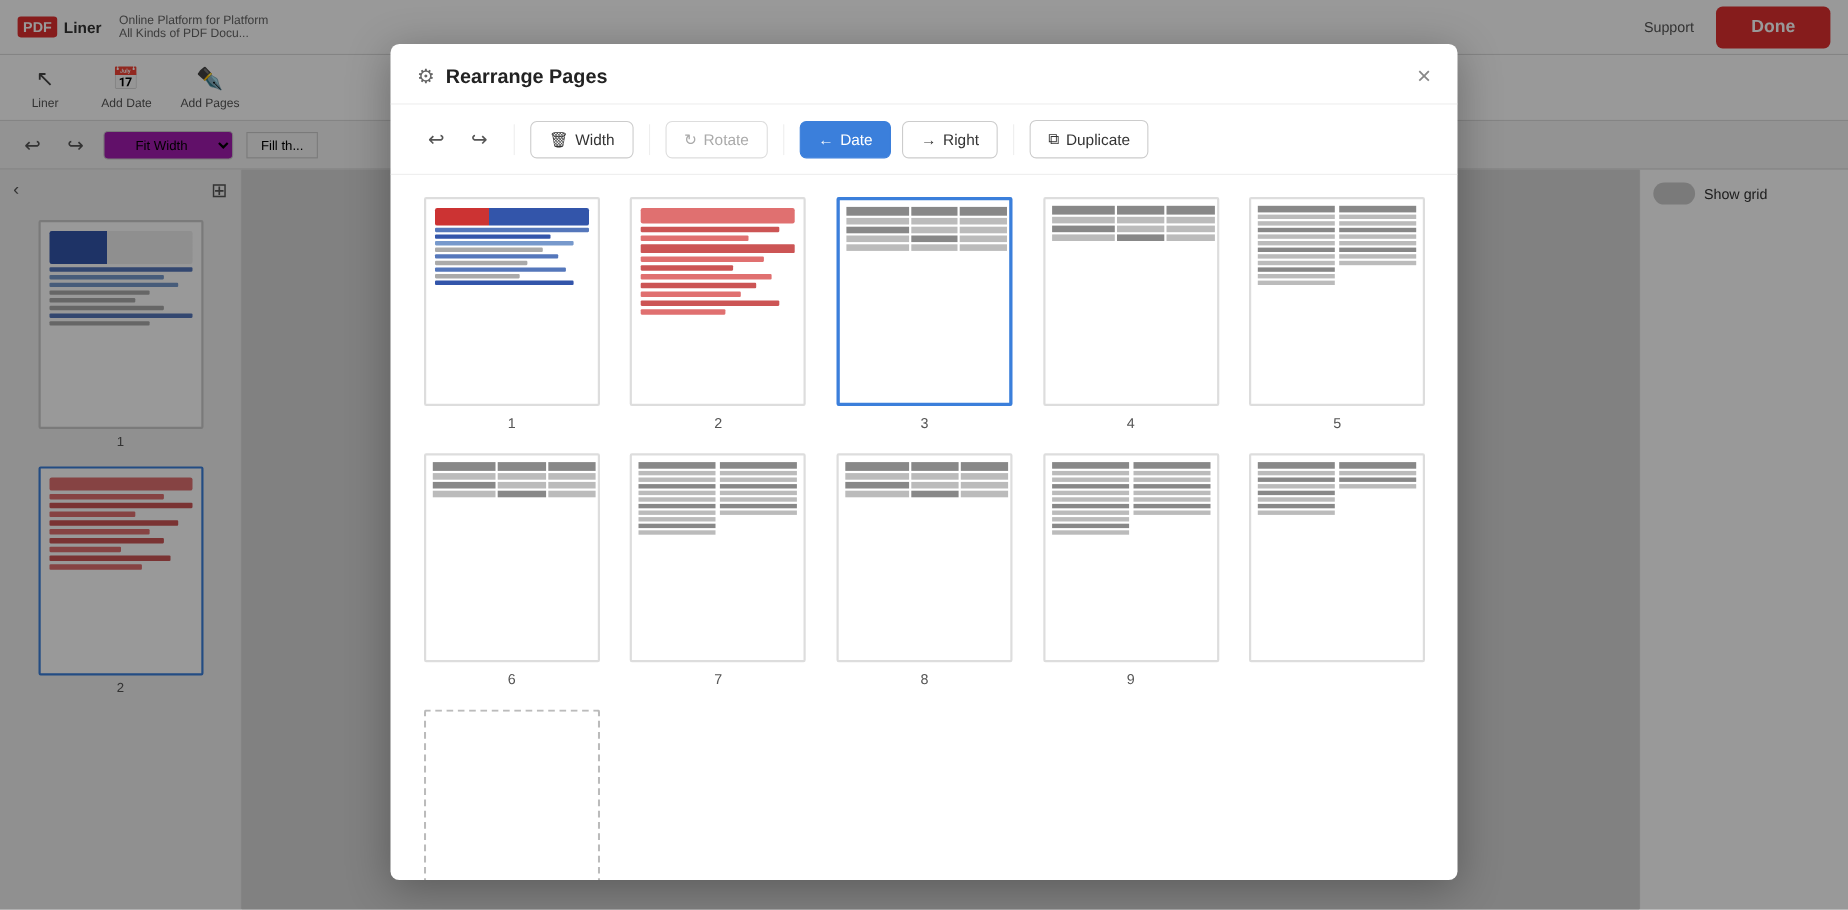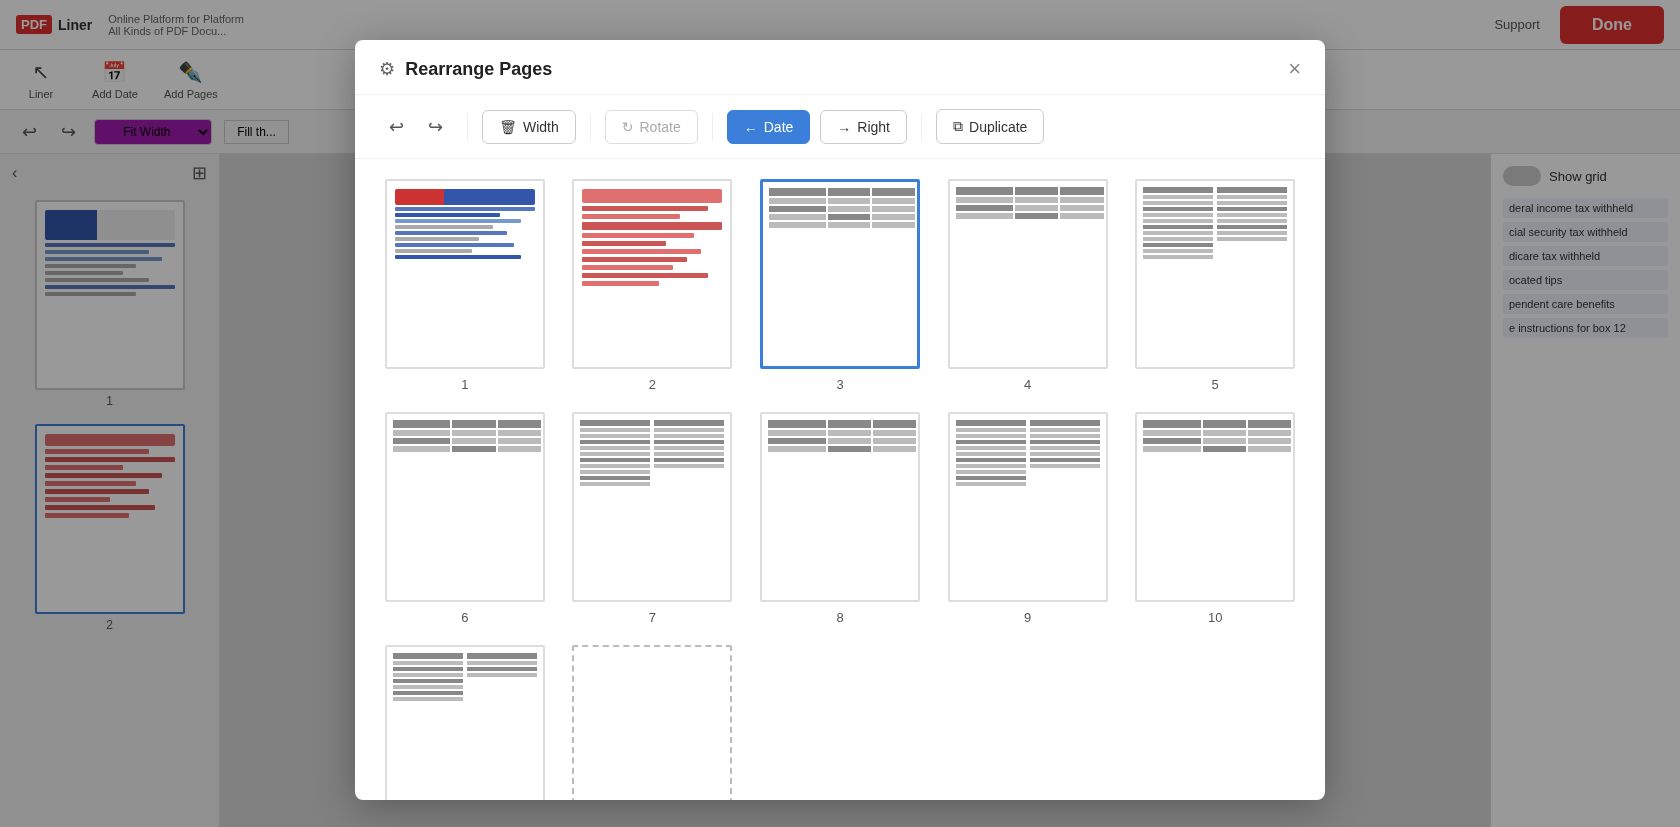--- a/index.html
+++ b/index.html
@@ -156,28 +156,20 @@
     <span class="page-thumb-num">2</span>
   </div>
 </div>
 
 <div class="main-content"></div>
 
 <div class="right-panel">
   <div class="show-grid-row">
     <div class="toggle"></div>
     <span class="show-grid-label">Show grid</span>
-  </div>
-  <div class="right-panel-fields">
-    <div class="field-row">deral income tax withheld</div>
-    <div class="field-row">cial security tax withheld</div>
-    <div class="field-row">dicare tax withheld</div>
-    <div class="field-row">ocated tips</div>
-    <div class="field-row">pendent care benefits</div>
-    <div class="field-row">e instructions for box 12</div>
   </div>
 </div>
 
 <div class="modal-overlay">
   <div class="modal">
 
     <div class="modal-header">
       <div class="modal-title-row">
         <span class="modal-icon">⚙</span>
         <span class="modal-title">Rearrange Pages</span>
@@ -435,41 +427,20 @@
                 <div style="background:#bbb;height:4px;"></div>
                 <div style="background:#bbb;height:4px;"></div>
                 <div style="background:#888;height:4px;"></div>
                 <div style="background:#bbb;height:4px;"></div>
               </div>
             </div>
           </div>
           <span class="grid-page-num">9</span>
         </div>
 
-        <div class="grid-page">
-          <div class="grid-page-thumb">
-            <div style="width:100%;height:100%;padding:6px;">
-              <div style="display:grid;grid-template-columns:40% 30% 30%;gap:2px;height:80%;align-content:start;">
-                <div style="background:#888;height:8px;"></div>
-                <div style="background:#888;height:8px;"></div>
-                <div style="background:#888;height:8px;"></div>
-                <div style="background:#bbb;height:6px;"></div>
-                <div style="background:#bbb;height:6px;"></div>
-                <div style="background:#bbb;height:6px;"></div>
-                <div style="background:#888;height:6px;"></div>
-                <div style="background:#bbb;height:6px;"></div>
-                <div style="background:#bbb;height:6px;"></div>
-                <div style="background:#bbb;height:6px;"></div>
-                <div style="background:#888;height:6px;"></div>
-                <div style="background:#bbb;height:6px;"></div>
-              </div>
-            </div>
-          </div>
-          <span class="grid-page-num">10</span>
-        </div>
 
         <div class="grid-page">
           <div class="grid-page-thumb">
             <div style="width:100%;height:100%;padding:6px;display:flex;gap:4px;">
               <div style="flex:1;display:flex;flex-direction:column;gap:2px;">
                 <div style="background:#888;height:6px;"></div>
                 <div style="background:#bbb;height:4px;"></div>
                 <div style="background:#888;height:4px;"></div>
                 <div style="background:#bbb;height:4px;"></div>
                 <div style="background:#888;height:4px;"></div>

